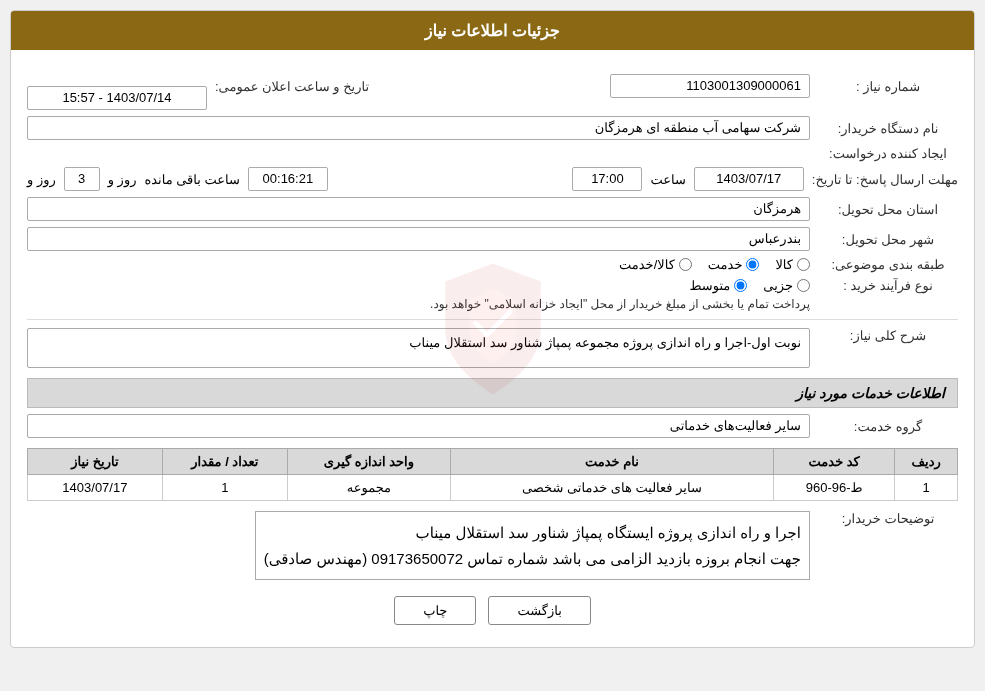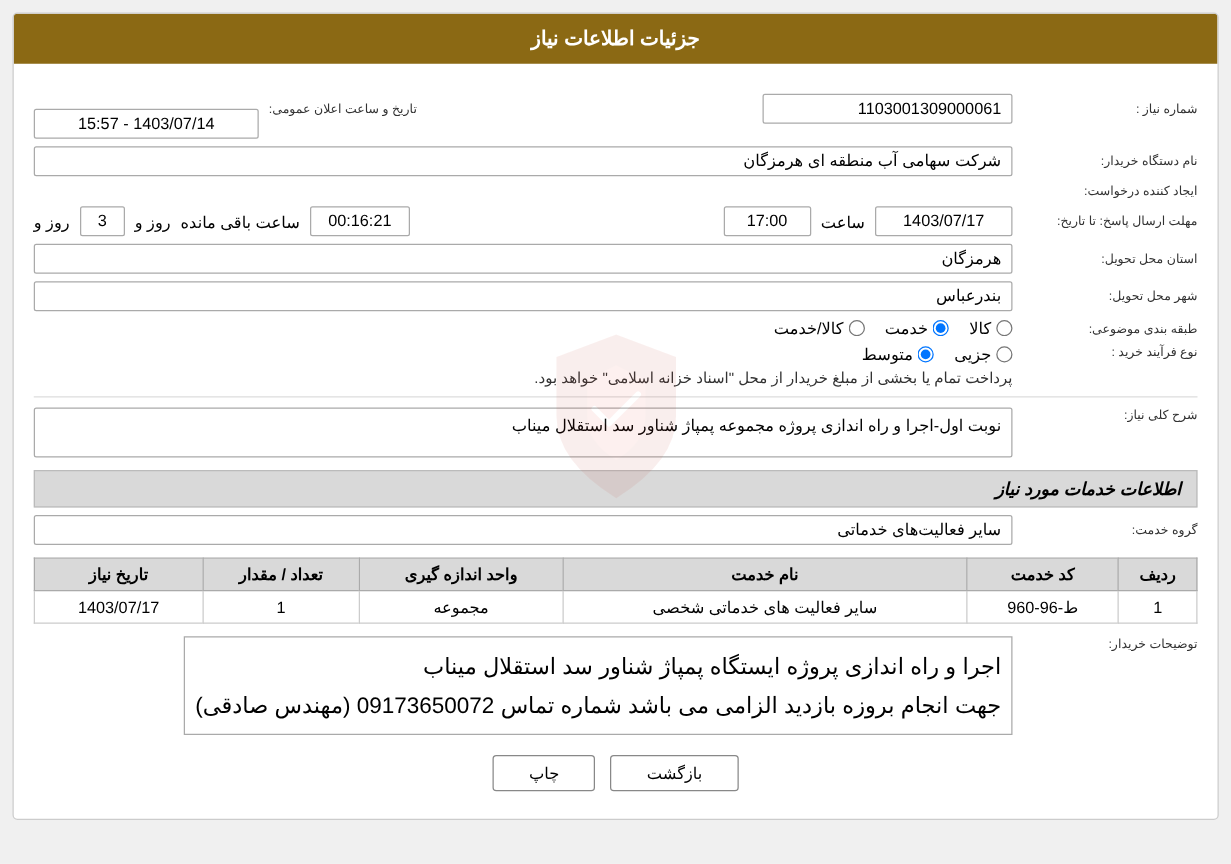--- a/index.html
+++ b/index.html
@@ -35,24 +35,24 @@
       padding: 12px 16px;
     }
     .info-row {
       display: flex;
       align-items: center;
       margin-bottom: 6px;
       gap: 8px;
     }
     .label {
       color: #333;
-      font-size: 10px;
+      font-size: 13px;
       white-space: nowrap;
       min-width: 140px;
-      text-align: right;
+      text-align: center;
     }
     .value-box {
       background: #fff;
       border: 1px solid #aaa;
       border-radius: 2px;
       padding: 3px 8px;
       flex: 1;
       min-height: 24px;
       text-align: right;
       font-size: 13px;
@@ -106,21 +106,21 @@
       padding: 5px 8px;
       text-align: center;
       background: #fff;
     }
     .buyer-notes {
       border: 1px solid #aaa;
       background: #fff;
       padding: 8px;
       text-align: right;
       direction: rtl;
-      font-size: 18px;
+      font-size: 15px;
       min-height: 60px;
       line-height: 1.7;
     }
     .buttons-row {
       display: flex;
       justify-content: center;
       gap: 12px;
       margin-top: 16px;
       padding-bottom: 10px;
     }
@@ -251,21 +251,21 @@
           <div class="radio-group" style="margin-bottom:4px;">
             <label class="radio-item">
               <input type="radio" name="process_type" value="jozi" style="">
               <span>جزیی</span>
             </label>
             <label class="radio-item">
               <input type="radio" name="process_type" value="motavasset" checked="" style="">
               <span>متوسط</span>
             </label>
           </div>
-          <div class="purchase-note">پرداخت تمام یا بخشی از مبلغ خریدار از محل "اسناد خزانه اسلامی" خواهد بود.</div>
+          <div class="purchase-note">پرداخت تمام یا بخشی از مبلغ خریدار از محل "ایجاد خزانه اسلامی" خواهد بود.</div>
         </div>
       </div>
 
       <hr class="divider">
 
       <div class="info-row" style="align-items:flex-start;">
         <span class="label">شرح کلی نیاز:</span>
         <div class="value-box" style="min-height:40px; padding:6px 8px;">نوبت اول-اجرا و راه اندازی  پروژه  مجموعه پمپاژ شناور سد استقلال میناب</div>
       </div>
 

